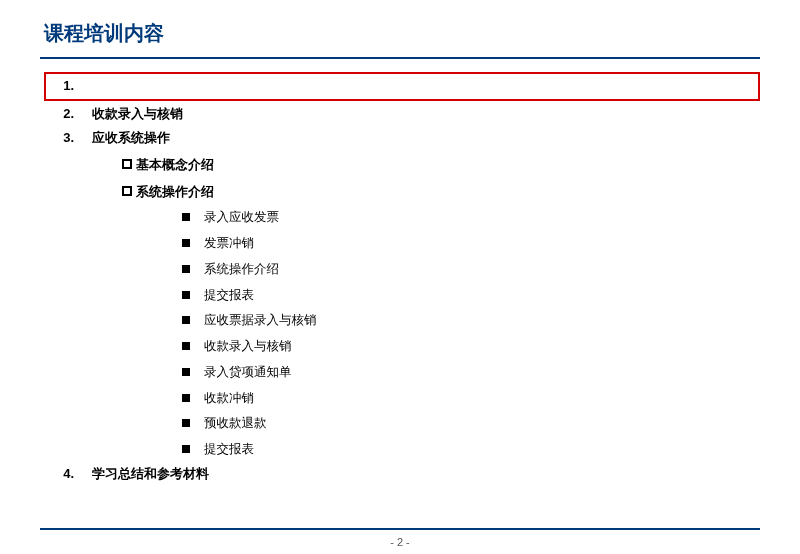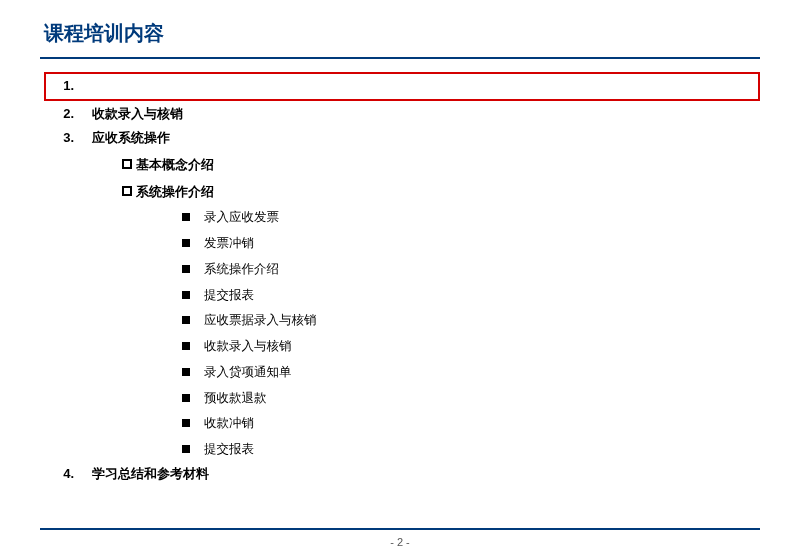--- a/index.html
+++ b/index.html
@@ -140,25 +140,25 @@
   <div class="lvl3">
       <span class="bullet"></span>
       <span>收款录入与核销</span>
     </div>
   <div class="lvl3">
       <span class="bullet"></span>
       <span>录入贷项通知单</span>
     </div>
   <div class="lvl3">
       <span class="bullet"></span>
-      <span>预收款退款</span>
+      <span>收款冲销</span>
     </div>
   <div class="lvl3">
       <span class="bullet"></span>
-      <span>收款冲销</span>
+      <span>预收款退款</span>
     </div>
   <div class="lvl3">
       <span class="bullet"></span>
       <span>提交报表</span>
     </div>
 
   <div class="lvl1">
     <span class="num">4.</span>
     <span>学习总结和参考材料</span>
   </div>

